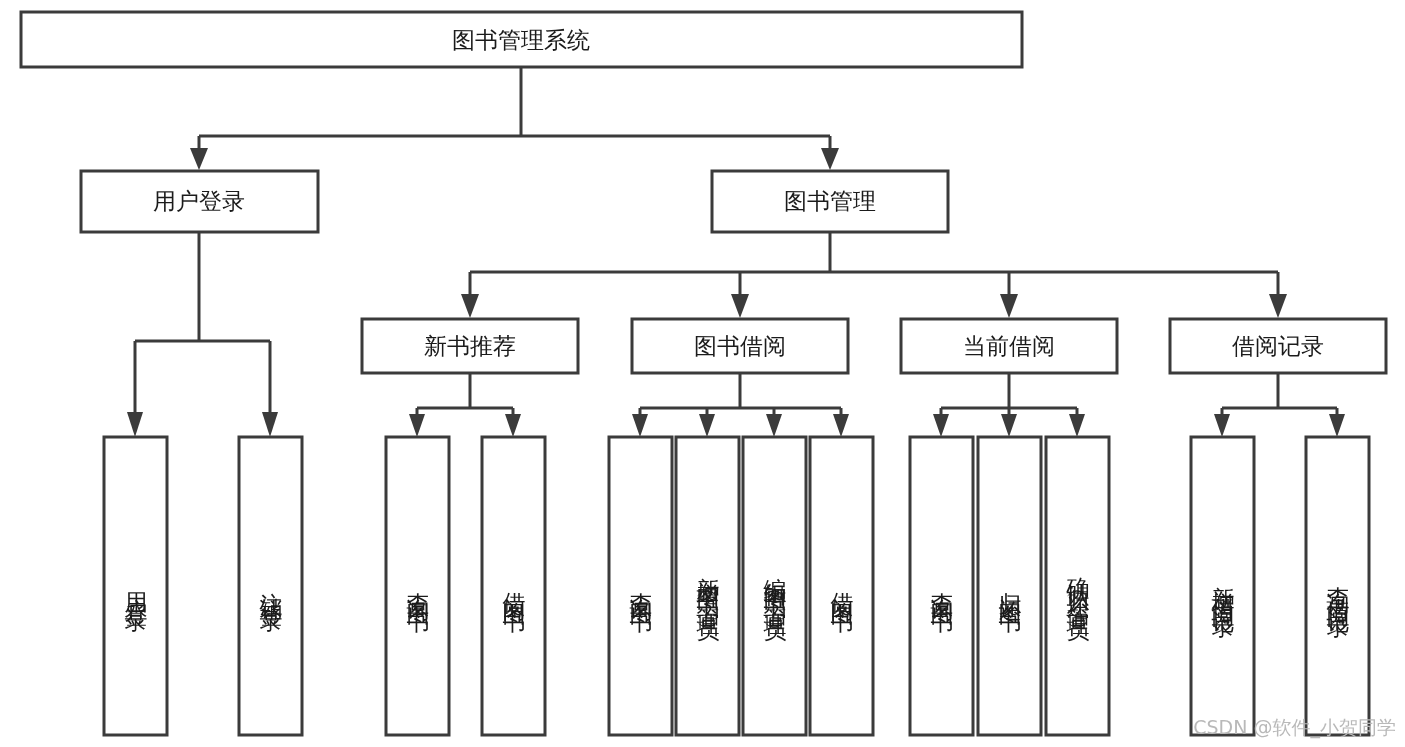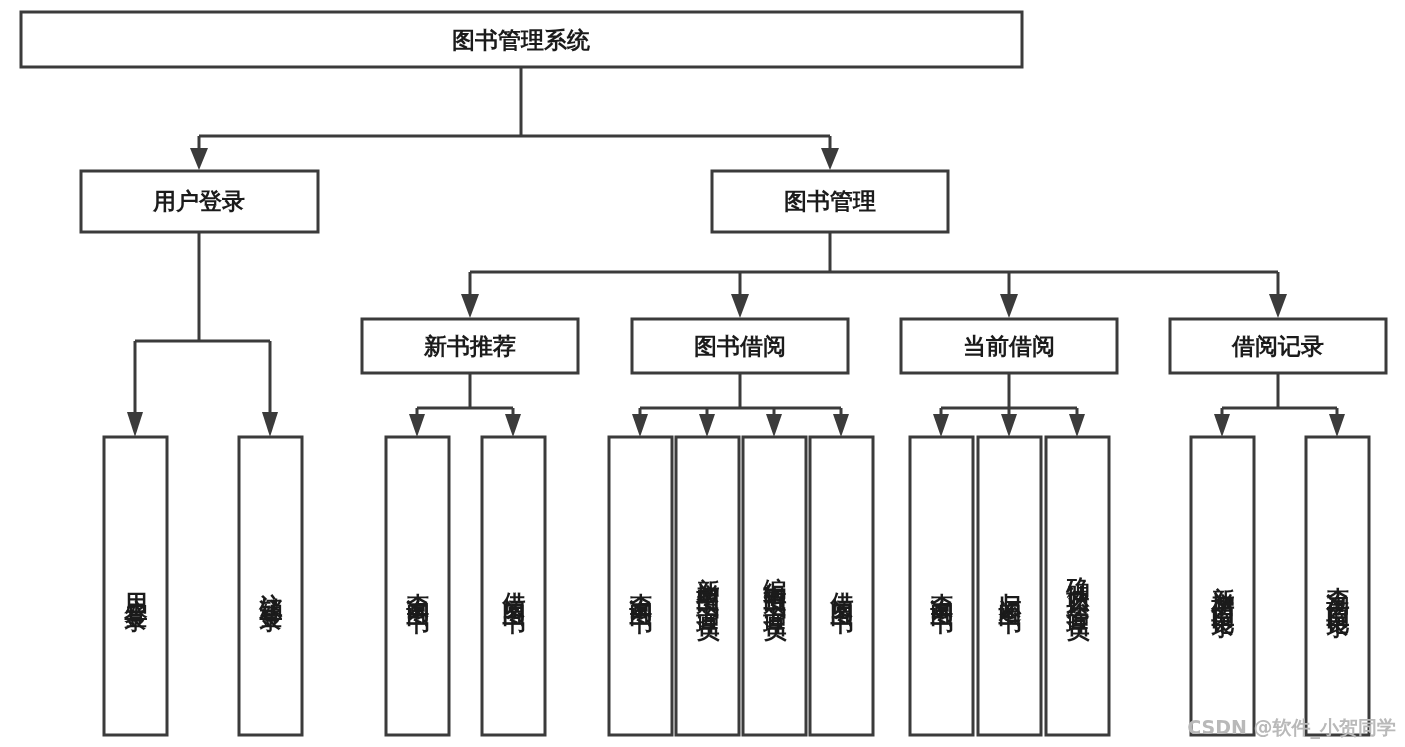--- a/index.html
+++ b/index.html
@@ -12,21 +12,20 @@
     font-family: "DejaVu Sans", "Liberation Sans", sans-serif;
     width: 1405px;
     height: 747px;
     overflow: hidden;
   }
   #diagram-root {
     position: relative;
     width: 1405px;
     height: 524px;
     background: #ffffff;
-    font-weight: bold;
   }
   svg.diagram-canvas {
     position: absolute;
     left: 0;
     top: 0;
     width: 1405px;
     height: 747px;
     display: block;
   }
   .node-box {

